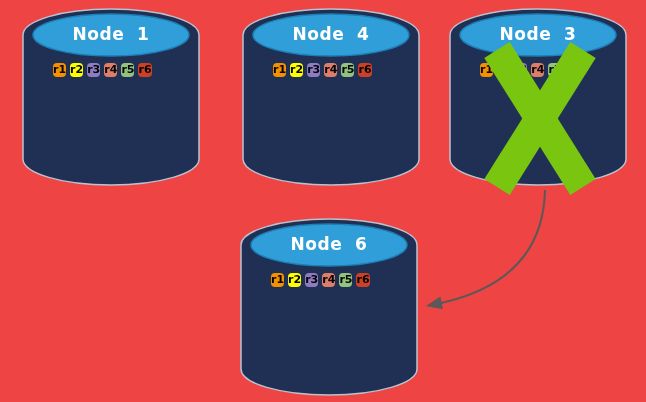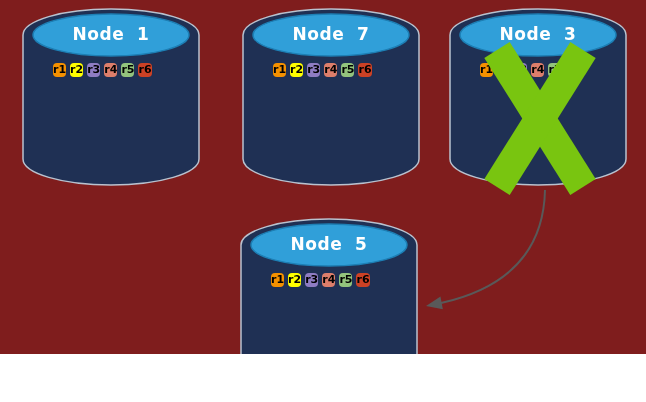--- a/index.html
+++ b/index.html
@@ -3,22 +3,22 @@
 <meta charset="utf-8">
 <style>
   html, body { margin: 0; padding: 0; }
   body {
     font-family: "DejaVu Sans", "Liberation Sans", sans-serif;
     background: #ffffff;
   }
   .canvas {
     position: relative;
     width: 646px;
-    height: 354px;
-    background: #7f1d1d;
+    height: 402px;
+    background: #ef4444;
     overflow: hidden;
   }
   .node {
     position: absolute;
     width: 178px;
     height: 178px;
   }
   .cyl {
     position: absolute;
     left: 0; top: 0;
@@ -85,21 +85,21 @@
       <div class="bar" style="background-color: rgb(147, 196, 125); color: rgb(0, 0, 0);">r5</div>
       <div class="bar" style="background-color: rgb(204, 65, 37); color: rgb(0, 0, 0);">r6</div>
     </div>
   </div>
 
   <div class="node" style="left:242px;top:8px">
     <svg class="cyl" width="178" height="178" viewBox="0 0 178 178">
       <path class="cyl-body" d="M1,27 A88,26 0 0 1 177,27 L177,151 A88,26 0 0 1 1,151 Z" style="fill: rgb(31, 48, 84); stroke: rgb(185, 194, 207);"></path>
       <ellipse class="cyl-cap" cx="89" cy="27" rx="78" ry="21" style="fill: rgb(48, 159, 217); stroke: rgb(29, 127, 181);"></ellipse>
     </svg>
-    <div class="node-title" style="color: rgb(255, 255, 255);">Node  7</div>
+    <div class="node-title" style="color: rgb(255, 255, 255);">Node  4</div>
     <div class="bars">
       <div class="bar" style="background-color: rgb(245, 145, 0); color: rgb(0, 0, 0);">r1</div>
       <div class="bar" style="background-color: rgb(255, 255, 0); color: rgb(0, 0, 0);">r2</div>
       <div class="bar" style="background-color: rgb(142, 124, 195); color: rgb(0, 0, 0);">r3</div>
       <div class="bar" style="background-color: rgb(221, 126, 107); color: rgb(0, 0, 0);">r4</div>
       <div class="bar" style="background-color: rgb(147, 196, 125); color: rgb(0, 0, 0);">r5</div>
       <div class="bar" style="background-color: rgb(204, 65, 37); color: rgb(0, 0, 0);">r6</div>
     </div>
   </div>
 
@@ -117,21 +117,21 @@
       <div class="bar" style="background-color: rgb(147, 196, 125); color: rgb(0, 0, 0);">r5</div>
       <div class="bar" style="background-color: rgb(204, 65, 37); color: rgb(0, 0, 0);">r6</div>
     </div>
   </div>
 
   <div class="node" style="left:240px;top:218px">
     <svg class="cyl" width="178" height="178" viewBox="0 0 178 178">
       <path class="cyl-body" d="M1,27 A88,26 0 0 1 177,27 L177,151 A88,26 0 0 1 1,151 Z" style="fill: rgb(31, 48, 84); stroke: rgb(185, 194, 207);"></path>
       <ellipse class="cyl-cap" cx="89" cy="27" rx="78" ry="21" style="fill: rgb(48, 159, 217); stroke: rgb(29, 127, 181);"></ellipse>
     </svg>
-    <div class="node-title" style="color: rgb(255, 255, 255);">Node  5</div>
+    <div class="node-title" style="color: rgb(255, 255, 255);">Node  6</div>
     <div class="bars">
       <div class="bar" style="background-color: rgb(245, 145, 0); color: rgb(0, 0, 0);">r1</div>
       <div class="bar" style="background-color: rgb(255, 255, 0); color: rgb(0, 0, 0);">r2</div>
       <div class="bar" style="background-color: rgb(142, 124, 195); color: rgb(0, 0, 0);">r3</div>
       <div class="bar" style="background-color: rgb(221, 126, 107); color: rgb(0, 0, 0);">r4</div>
       <div class="bar" style="background-color: rgb(147, 196, 125); color: rgb(0, 0, 0);">r5</div>
       <div class="bar" style="background-color: rgb(204, 65, 37); color: rgb(0, 0, 0);">r6</div>
     </div>
   </div>
 

